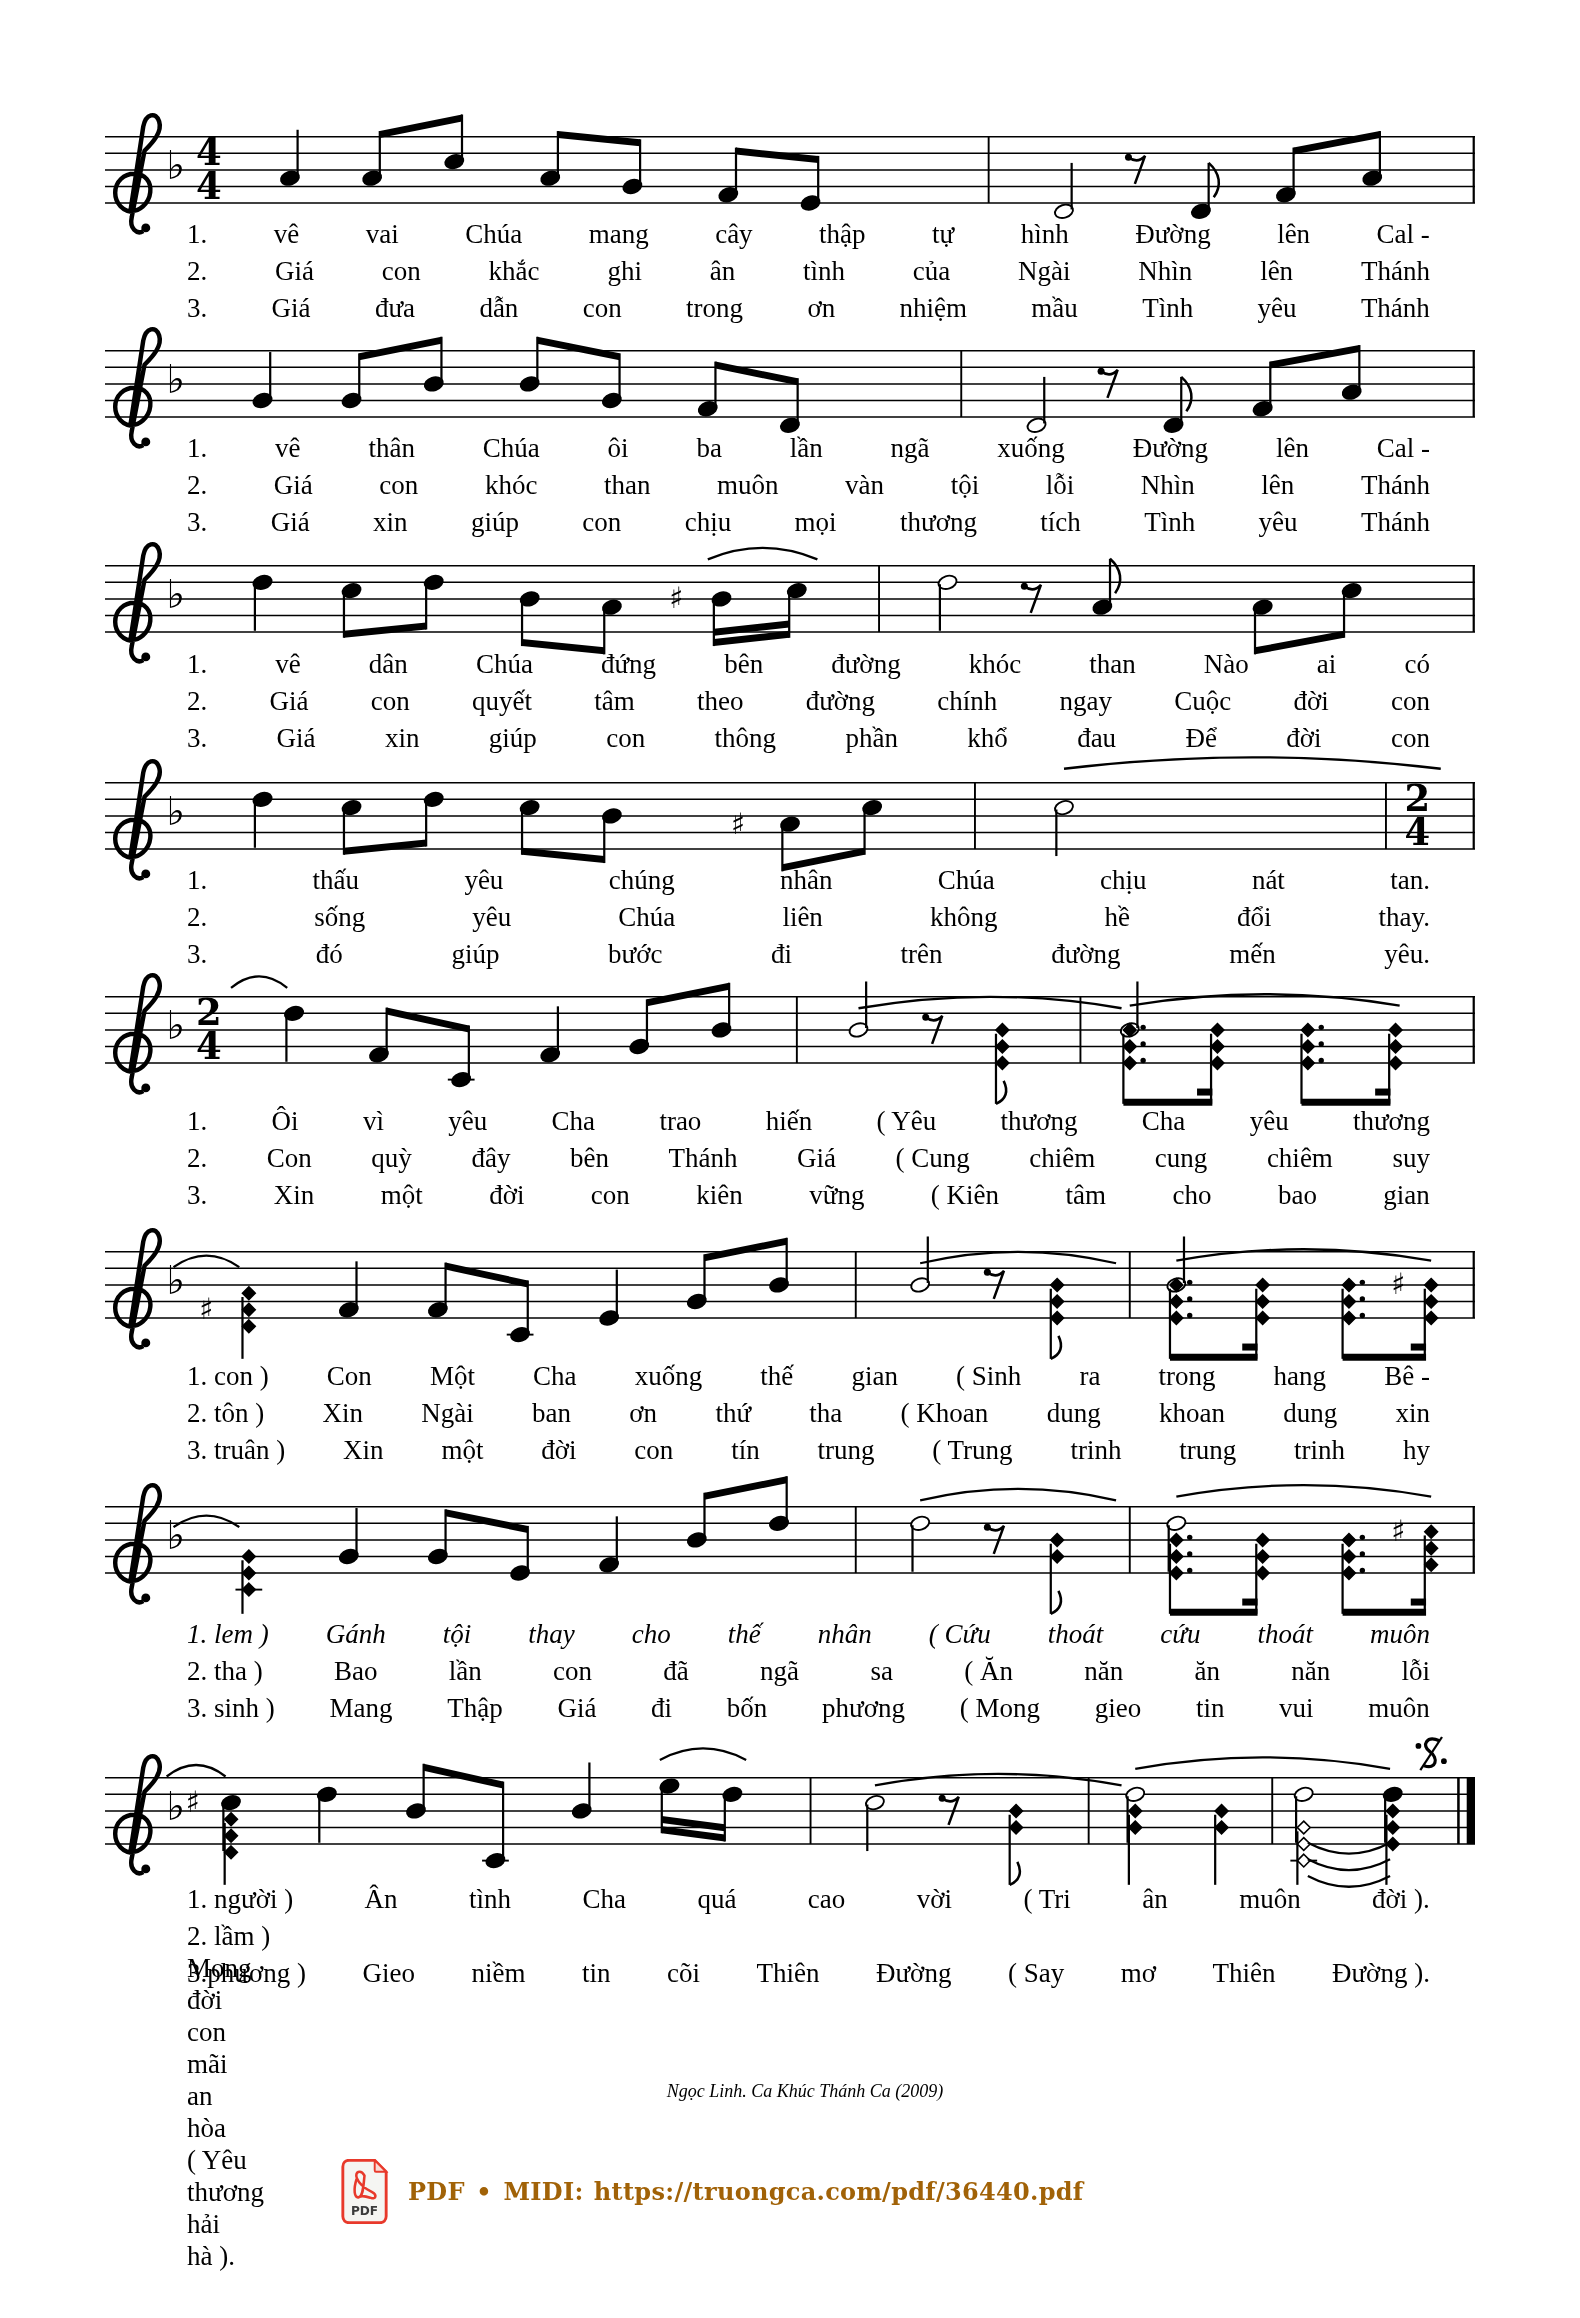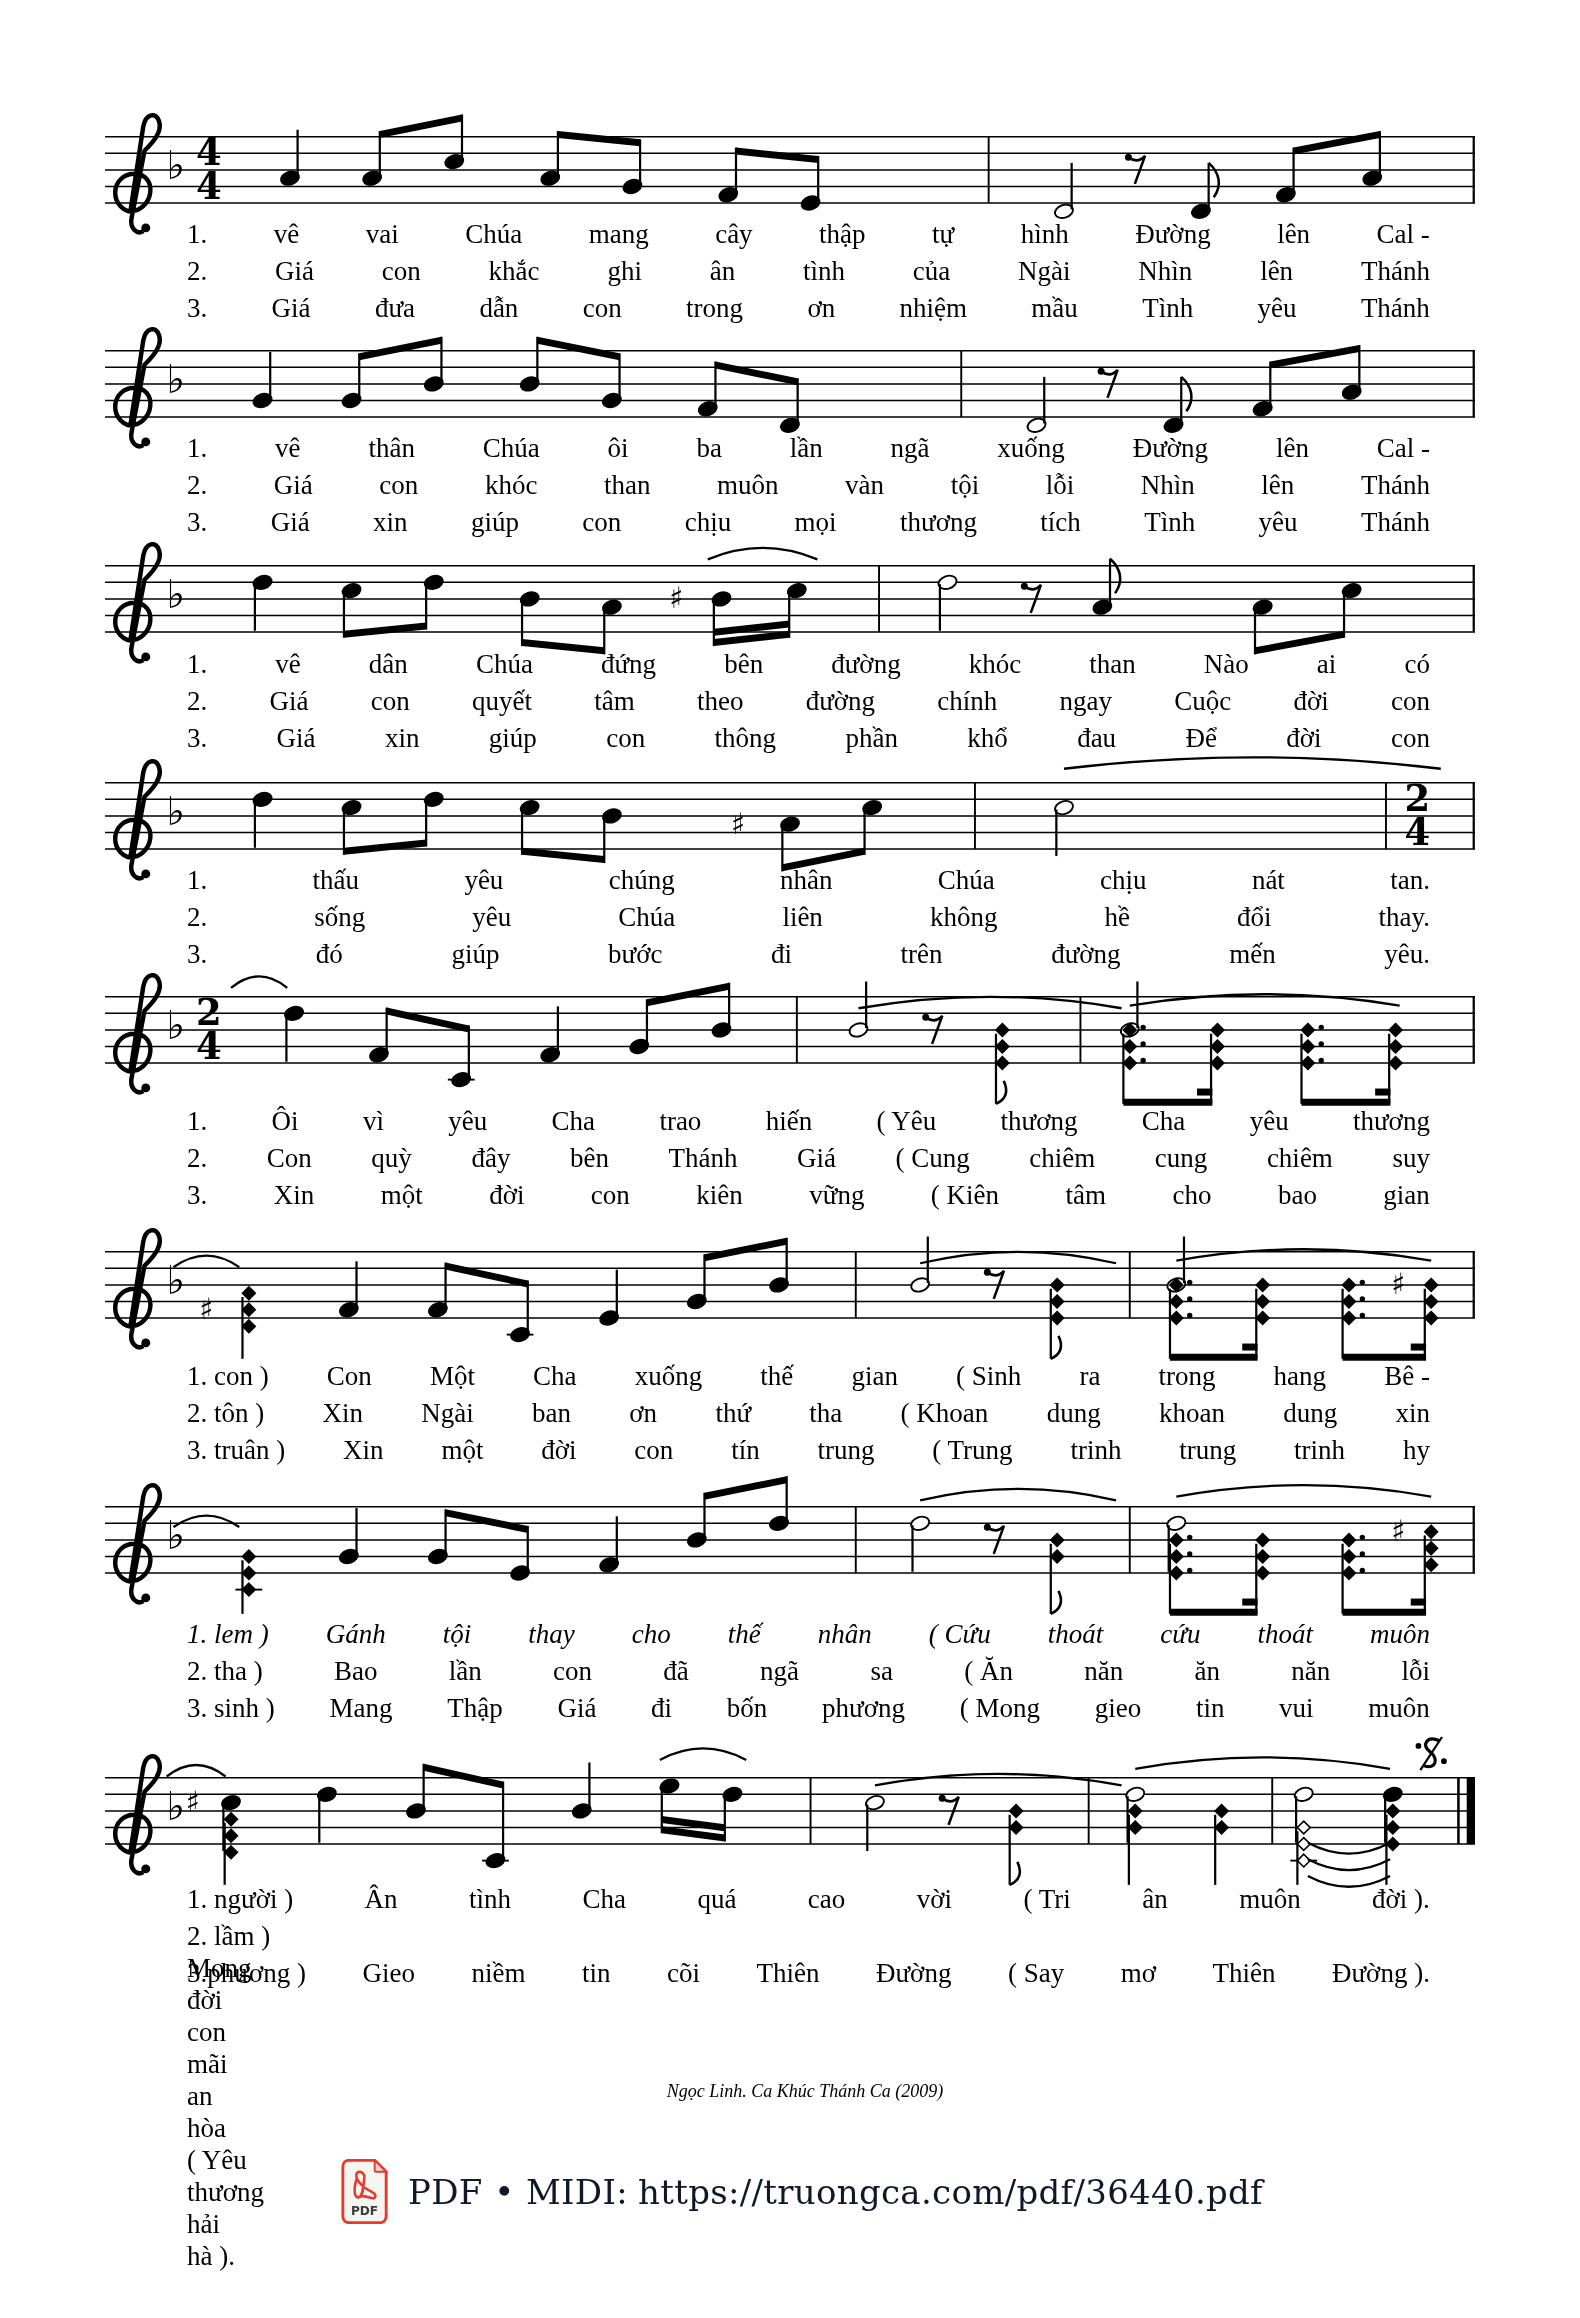--- a/index.html
+++ b/index.html
@@ -7,21 +7,21 @@
         font-family:"Liberation Serif",serif;color:#000;}
   .system{position:absolute;left:105px;width:1370px;}
   .staff-wrap{position:absolute;top:0;left:0;width:1370px;height:217px;pointer-events:none;}
   .lyric-line{position:absolute;left:82px;width:1243px;display:flex;justify-content:space-between;
         font-size:27px;line-height:32px;white-space:nowrap;}
   .tok{white-space:nowrap;}
   .credits{position:absolute;top:2074px;left:16px;width:1578px;text-align:center;
         font-style:italic;font-size:18px;line-height:34px;}
   .footer{position:absolute;top:2159px;left:339px;display:flex;align-items:center;}
   .pdficon{display:inline-block;width:51px;height:65px;margin-right:18px;}
-  .ftext{font-family:"DejaVu Serif",serif;font-size:34px;font-weight:400;color:#0f172a;letter-spacing:0.3px;}
+  .ftext{font-family:"DejaVu Serif",serif;font-size:24px;font-weight:700;color:#a16207;letter-spacing:0.3px;}
   .ftext .sep{margin:0 11.5px;}
   .ftext .midi{margin-right:10.2px;}
   .ts{font:700 58px "DejaVu Serif",serif;text-anchor:middle;}
 </style>
 </head>
 <body>
 
 <div class="page">
   <div id="systems">
       <div class="system" style="top: 92px;">

